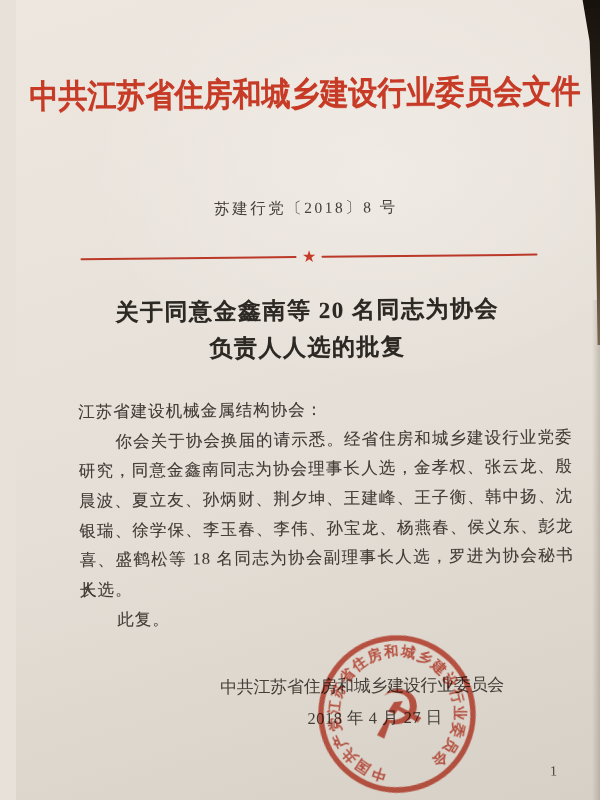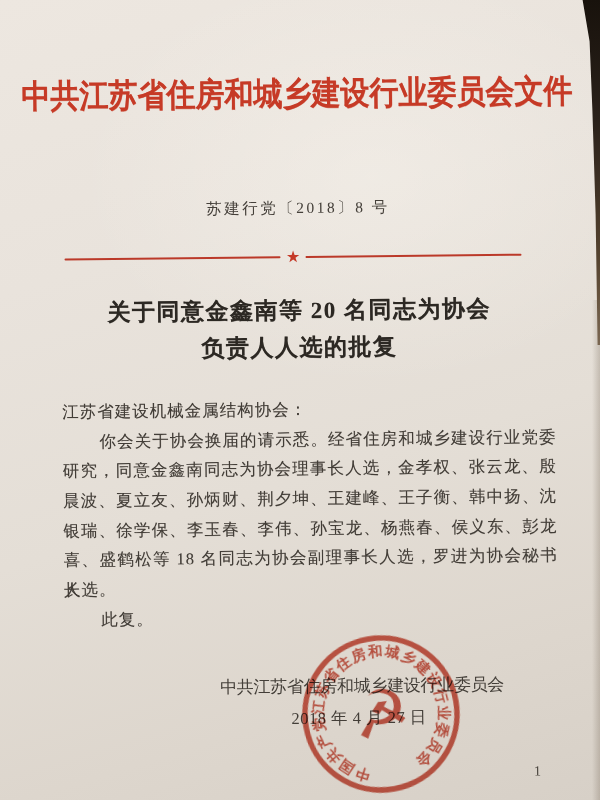--- a/index.html
+++ b/index.html
@@ -1,21 +1,21 @@
 <!DOCTYPE html>
 <html><head>
 <meta charset="utf-8">
 <style>
   html,body{margin:0;padding:0;}
   body{
     width:600px;height:800px;overflow:hidden;position:relative;
     font-family:"Liberation Serif","DejaVu Serif",serif;
     background:#e7e1da;
   }
-  .photo{position:absolute;inset:0;}
+  .photo{position:absolute;inset:0;margin-left:16px;}
   .paper{
     position:absolute;inset:0;
     background:linear-gradient(163deg,#ede7e0 0%,#e9e3dc 30%,#e4ded6 58%,#ddd6cd 82%,#d7d0c7 100%);
   }
   .paper-light{
     position:absolute;inset:0;pointer-events:none;
     background:radial-gradient(ellipse 420px 300px at 62% 22%, rgba(255,252,246,0.30), rgba(255,255,255,0) 70%);
   }
   .dark-edge{
     position:absolute;top:0;right:0;width:20px;height:345px;

